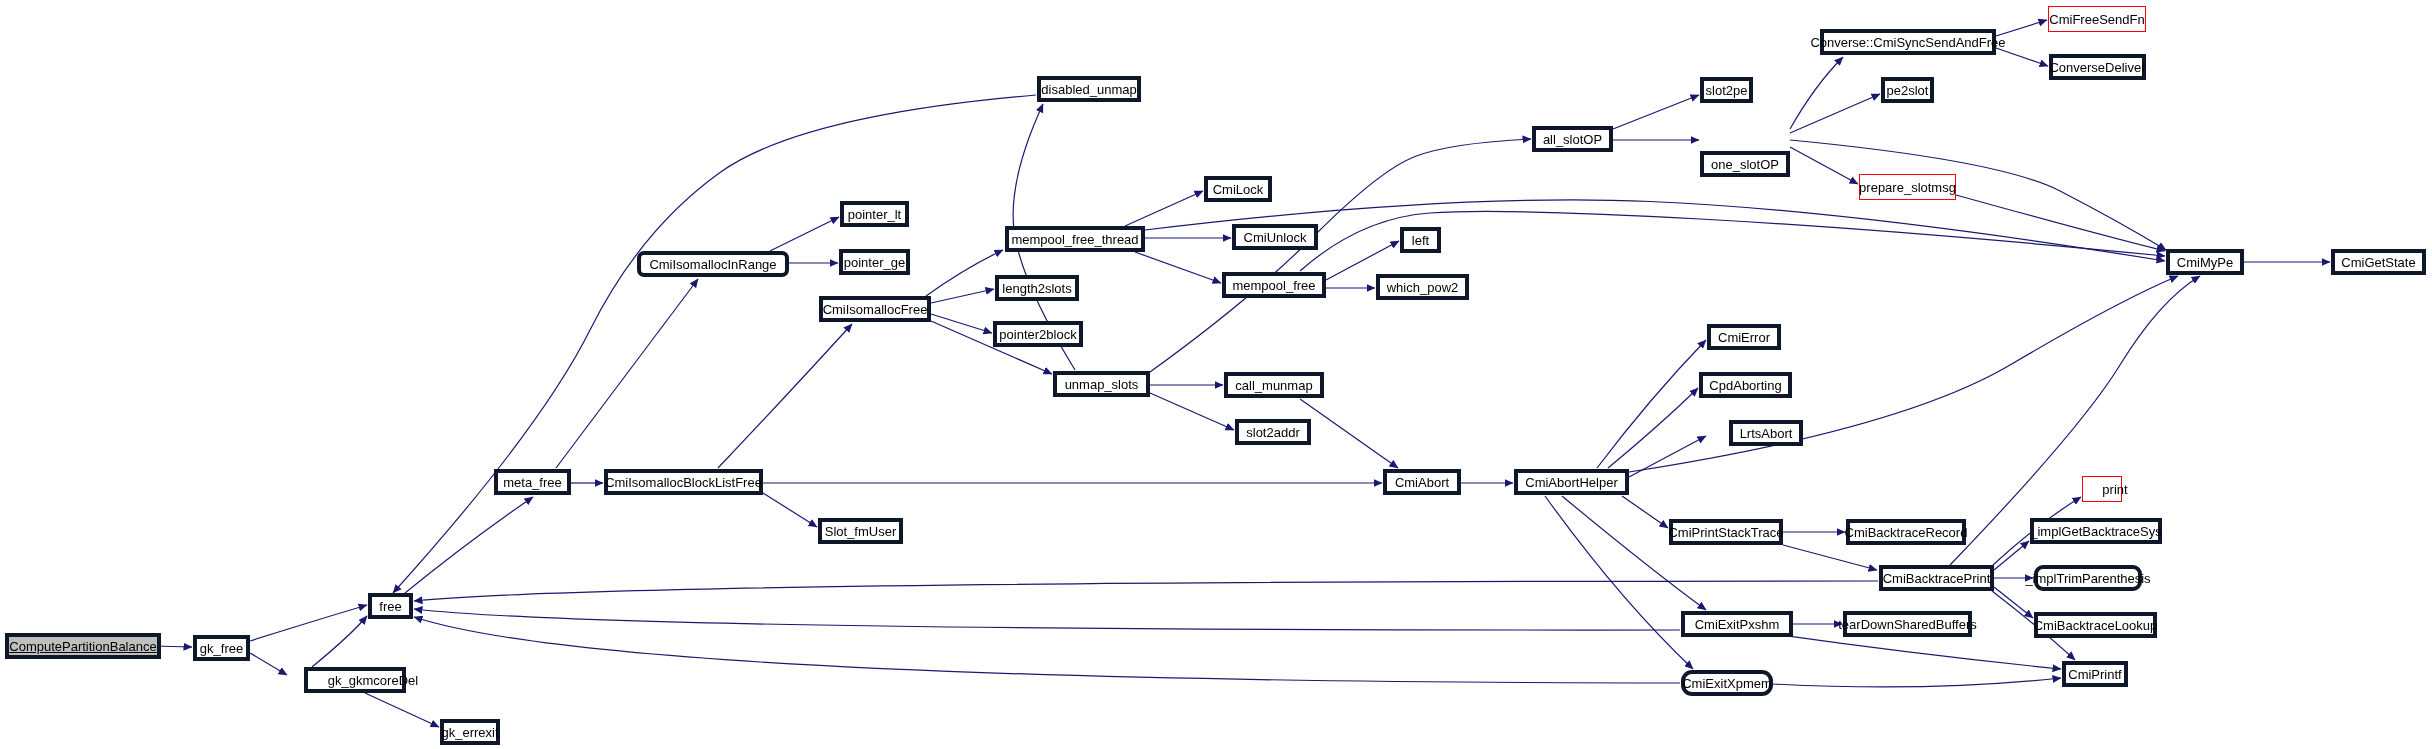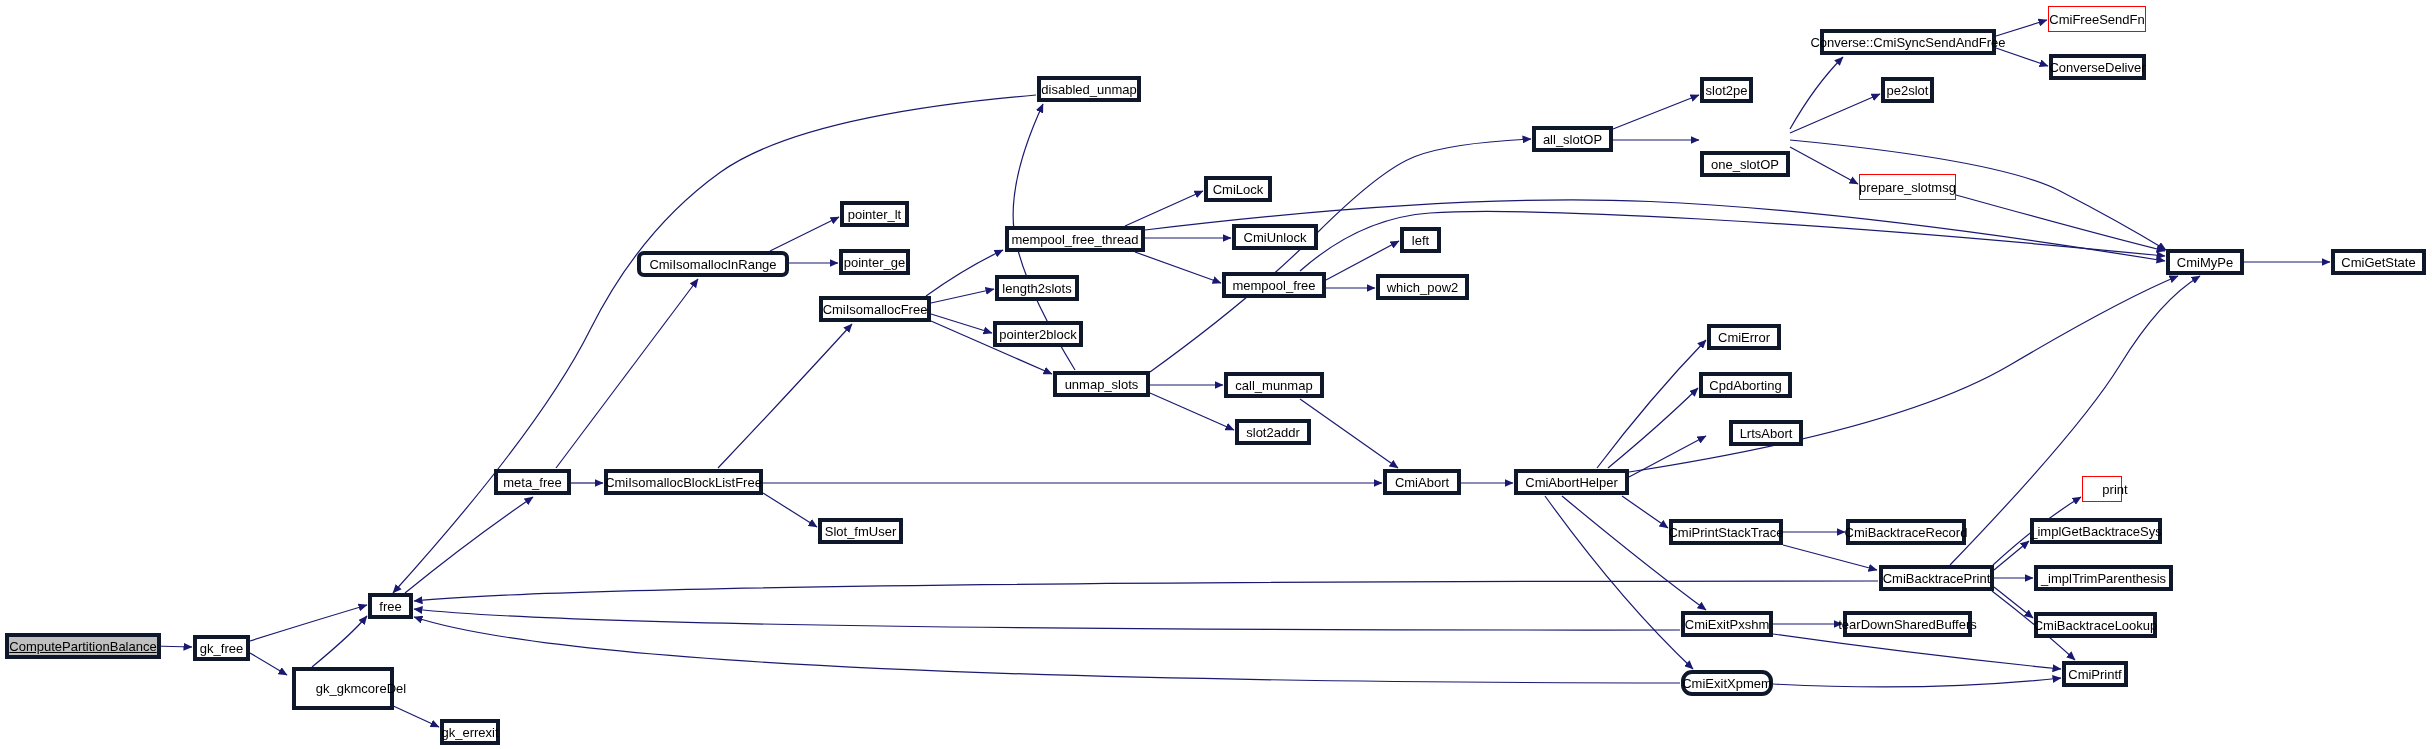--- a/index.html
+++ b/index.html
@@ -81,21 +81,21 @@
       <path d="M1950,565 Q2080,430 2120,365 Q2160,300 2200,276" class="edge" marker-end="url(#arrow)"></path>
       <path d="M1878,581 Q613,581 414,601" class="edge" marker-end="url(#arrow)"></path>
       <path d="M1773,624 L1842,624" class="edge" marker-end="url(#arrow)"></path>
       <path d="M1773,634 Q1920,655 2061,669" class="edge" marker-end="url(#arrow)"></path>
       <path d="M1680,630 Q611,631 414,609" class="edge" marker-end="url(#arrow)"></path>
       <path d="M1773,684 Q1930,692 2061,678" class="edge" marker-end="url(#arrow)"></path>
       <path d="M1680,683 Q613,682 414,617" class="edge" marker-end="url(#arrow)"></path>
     </svg>
 <div class="node root" style="left: 5px; top: 633px; width: 156px; height: 26px; text-decoration: underline;">ComputePartitionBalance</div>
     <div class="node" style="left: 193px; top: 635px; width: 57px; height: 26px;">gk_free</div>
-    <div class="node" style="left: 292px; top: 667px; width: 102px; height: 43px; padding-left: 36px;">gk_gkmcoreDel</div>
+    <div class="node" style="left: 304px; top: 667px; width: 102px; height: 26px; padding-left: 36px;">gk_gkmcoreDel</div>
     <div class="node" style="left: 440px; top: 719px; width: 60px; height: 26px;">gk_errexit</div>
     <div class="node" style="left: 368px; top: 593px; width: 45px; height: 26px;">free</div>
     <div class="node" style="left: 494px; top: 469px; width: 77px; height: 26px;">meta_free</div>
     <div class="node" style="left: 604px; top: 469px; width: 159px; height: 26px;">CmiIsomallocBlockListFree</div>
     <div class="node" style="left: 818px; top: 518px; width: 85px; height: 26px;">Slot_fmUser</div>
     <div class="node" style="left: 637px; top: 251px; width: 152px; height: 26px; border-radius: 7px;">CmiIsomallocInRange</div>
     <div class="node" style="left: 840px; top: 201px; width: 69px; height: 26px;">pointer_lt</div>
     <div class="node" style="left: 839px; top: 249px; width: 71px; height: 26px;">pointer_ge</div>
     <div class="node" style="left: 819px; top: 296px; width: 112px; height: 26px;">CmiIsomallocFree</div>
     <div class="node" style="left: 995px; top: 275px; width: 84px; height: 26px;">length2slots</div>
@@ -123,19 +123,19 @@
     <div class="node" style="left: 1383px; top: 469px; width: 78px; height: 26px;">CmiAbort</div>
     <div class="node" style="left: 1514px; top: 469px; width: 115px; height: 26px;">CmiAbortHelper</div>
     <div class="node" style="left: 1707px; top: 324px; width: 74px; height: 26px;">CmiError</div>
     <div class="node" style="left: 1699px; top: 372px; width: 93px; height: 26px;">CpdAborting</div>
     <div class="node" style="left: 1707px; top: 420px; width: 74px; height: 26px; margin-left: 22px;">LrtsAbort</div>
     <div class="node" style="left: 1669px; top: 519px; width: 114px; height: 26px;">CmiPrintStackTrace</div>
     <div class="node" style="left: 1846px; top: 519px; width: 120px; height: 26px;">CmiBacktraceRecord</div>
     <div class="node" style="left: 1879px; top: 565px; width: 115px; height: 26px;">CmiBacktracePrint</div>
     <div class="node red" style="left: 2082px; top: 476px; width: 40px; height: 26px; padding-left: 26px;">print</div>
     <div class="node" style="left: 2030px; top: 518px; width: 132px; height: 26px;">_implGetBacktraceSys</div>
-    <div class="node" style="left: 2034px; top: 565px; width: 139px; height: 26px;">_implTrimParenthesis</div>
+    <div class="node" style="left: 2034px; top: 565px; width: 108px; height: 26px; border-radius: 9px;">_implTrimParenthesis</div>
     <div class="node" style="left: 2034px; top: 612px; width: 123px; height: 26px;">CmiBacktraceLookup</div>
-    <div class="node" style="left: 1681px; top: 611px; width: 92px; height: 26px;">CmiExitPxshm</div>
+    <div class="node" style="left: 1681px; top: 611px; width: 112px; height: 26px;">CmiExitPxshm</div>
     <div class="node" style="left: 1843px; top: 611px; width: 129px; height: 26px;">tearDownSharedBuffers</div>
     <div class="node" style="left: 1681px; top: 670px; width: 92px; height: 26px; border-radius: 11px;">CmiExitXpmem</div>
     <div class="node" style="left: 2062px; top: 661px; width: 66px; height: 26px;">CmiPrintf</div>
   </div>
 
 </body></html>

